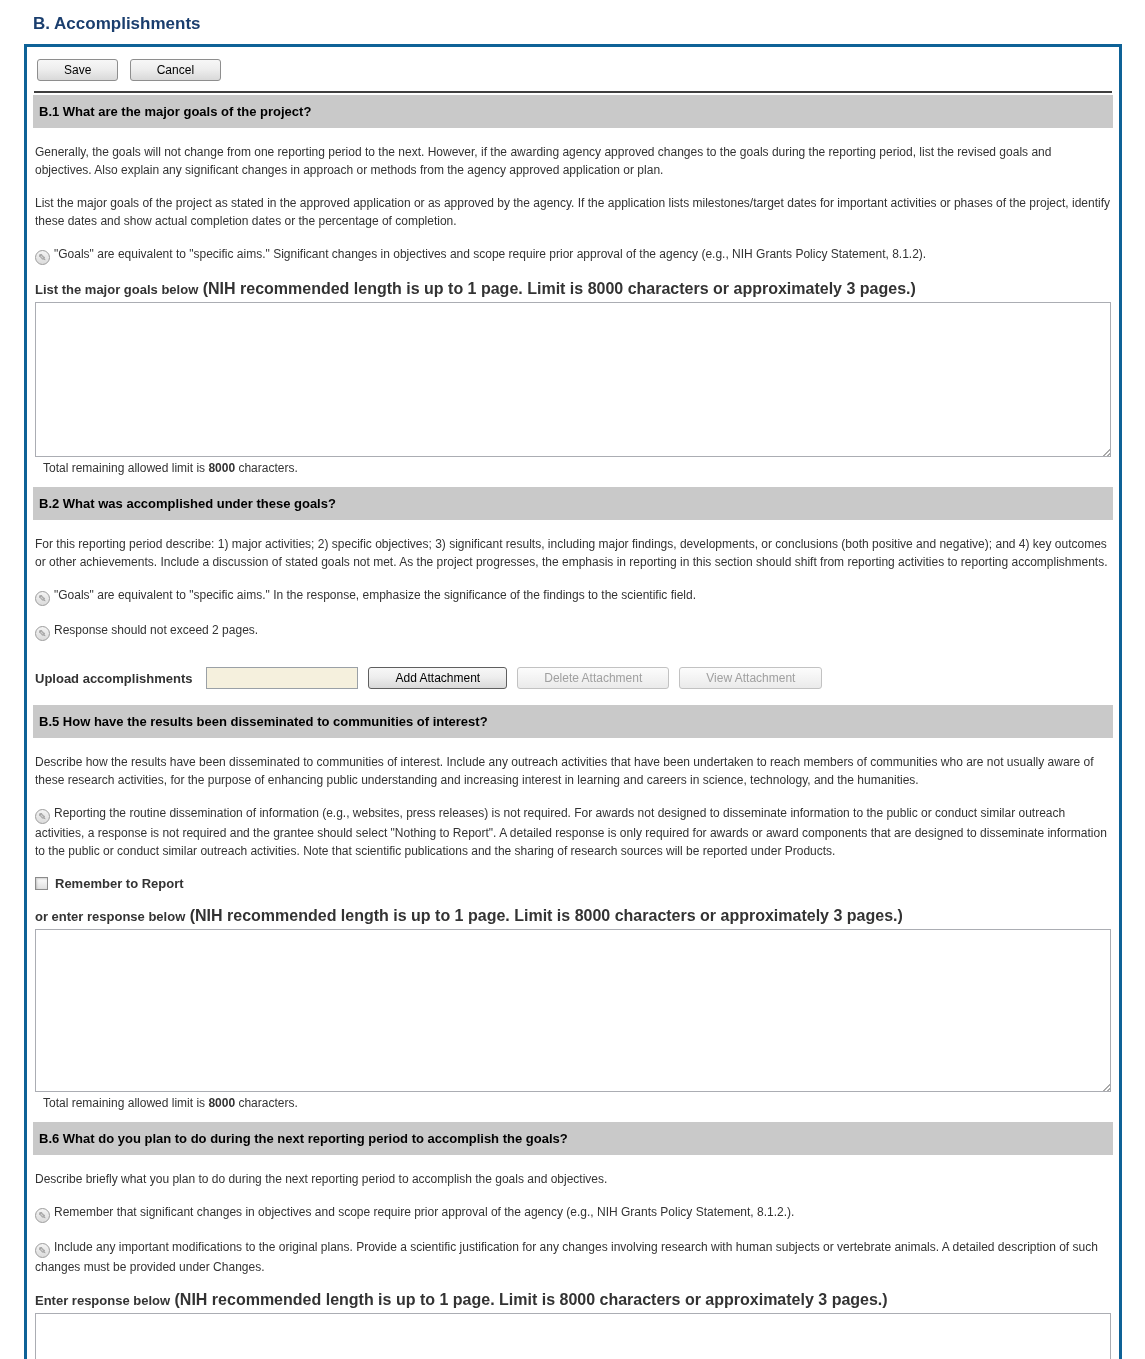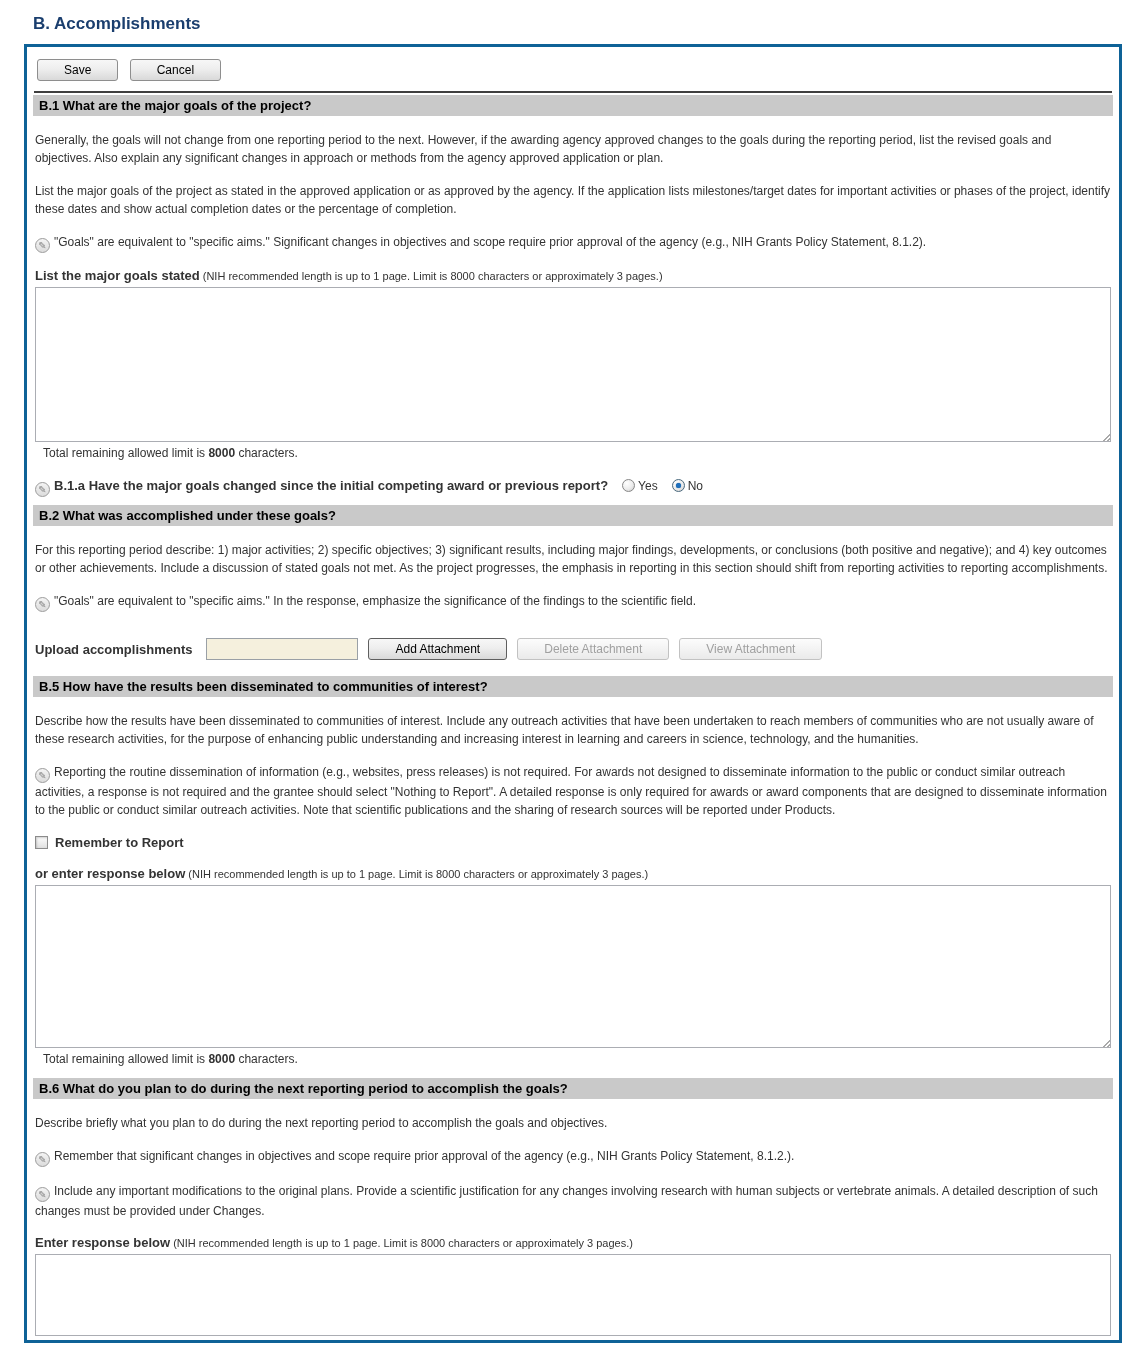--- a/index.html
+++ b/index.html
@@ -33,34 +33,34 @@
     color:#a0a0a0; border-color:#c2c2c2;
     background:linear-gradient(#fcfcfc,#f4f4f4 45%,#eaeaea);
     cursor:default;
   }
   .toolbar { padding:2px 4px 10px 4px; }
   .toolbar .btn { margin-right:8px; }
   .rule { border-top:2px solid #3f3f3f; margin:0 1px; }
   .section-header {
     background:#c9c9c9; color:#000;
     font-weight:bold; font-size:13px;
-    padding:3px 6px; margin-top:2px;
+    padding:9px 6px; margin-top:2px;
   }
   .sec { padding:0 2px; }
   .sec p { margin:15px 0; line-height:18px; }
   .tip { margin:15px 0; line-height:18px; }
   .tip-icon {
     display:inline-block; width:15px; height:15px;
     border:1px solid #9c9c9c; border-radius:50%;
     background:linear-gradient(#f4f4f4,#dcdcdc);
     color:#878787; font-size:10px; line-height:14px; text-align:center;
     vertical-align:-3px; margin-right:4px;
   }
   .field-label { font-size:13px; font-weight:bold; margin:14px 0 4px; }
-  .field-label .note { font-size:11px; font-weight:normal; color:#333;text-align:right; }
+  .field-label .note { font-size:16px; font-weight:bold; color:#333;text-align:right; }
   .ta-wrap { position:relative; margin:2px 0 4px; }
   textarea {
     display:block; width:100%;
     border:1px solid #abadb3; background:#fff;
     font-family:"Liberation Sans", sans-serif; font-size:12px;
     resize:none; outline:none; padding:3px;
   }
   .ta-b1 { height:155px; }
   .ta-b5 { height:163px; }
   .ta-b6 { height:82px; }
@@ -117,34 +117,34 @@
     <button class="btn">Cancel</button>
   </div>
   <div class="rule"></div>
 
   <div class="section-header">B.1 What are the major goals of the project?</div>
   <div class="sec">
     <p>Generally, the goals will not change from one reporting period to the next. However, if the awarding agency approved changes to the goals during the reporting period, list the revised goals and objectives. Also explain any significant changes in approach or methods from the agency approved application or plan.</p>
     <p>List the major goals of the project as stated in the approved application or as approved by the agency. If the application lists milestones/target dates for important activities or phases of the project, identify these dates and show actual completion dates or the percentage of completion.</p>
     <div class="tip"><span class="tip-icon">✎</span><span>"Goals" are equivalent to "specific aims." Significant changes in objectives and scope require prior approval of the agency (e.g., NIH Grants Policy Statement, 8.1.2).</span></div>
 
-    <div class="field-label"><span>List the major goals stated</span><span class="note"> (NIH recommended length is up to 1 page. Limit is 8000 characters or approximately 3 pages.)</span></div>
+    <div class="field-label"><span>List the major goals below</span><span class="note"> (NIH recommended length is up to 1 page. Limit is 8000 characters or approximately 3 pages.)</span></div>
     <div class="ta-wrap">
       <textarea class="ta-b1" style=""></textarea>
       <span class="grip"></span>
     </div>
     <div class="remaining"><span>Total remaining allowed limit is </span><span class="bold">8000</span><span> characters.</span></div>
 
-    <div class="b1a-row"><span class="tip-icon">✎</span><span class="q">B.1.a Have the major goals changed since the initial competing award or previous report?</span><span class="radio" id="radio-yes"></span><span class="radio-label">Yes</span><span class="radio selected" id="radio-no"></span><span class="radio-label">No</span></div>
   </div>
 
   <div class="section-header">B.2 What was accomplished under these goals?</div>
   <div class="sec">
     <p>For this reporting period describe: 1) major activities; 2) specific objectives; 3) significant results, including major findings, developments, or conclusions (both positive and negative); and 4) key outcomes or other achievements. Include a discussion of stated goals not met. As the project progresses, the emphasis in reporting in this section should shift from reporting activities to reporting accomplishments.</p>
     <div class="tip"><span class="tip-icon">✎</span><span>"Goals" are equivalent to "specific aims." In the response, emphasize the significance of the findings to the scientific field.</span></div>
+    <div class="tip"><span class="tip-icon">✎</span><span>Response should not exceed 2 pages.</span></div>
 
     <div class="upload-row">
       <span class="upload-label">Upload accomplishments</span>
       <input class="file-input" type="text" value="" style="">
       <button class="btn strong">Add Attachment</button>
       <button class="btn disabled">Delete Attachment</button>
       <button class="btn disabled">View Attachment</button>
     </div>
   </div>
 

